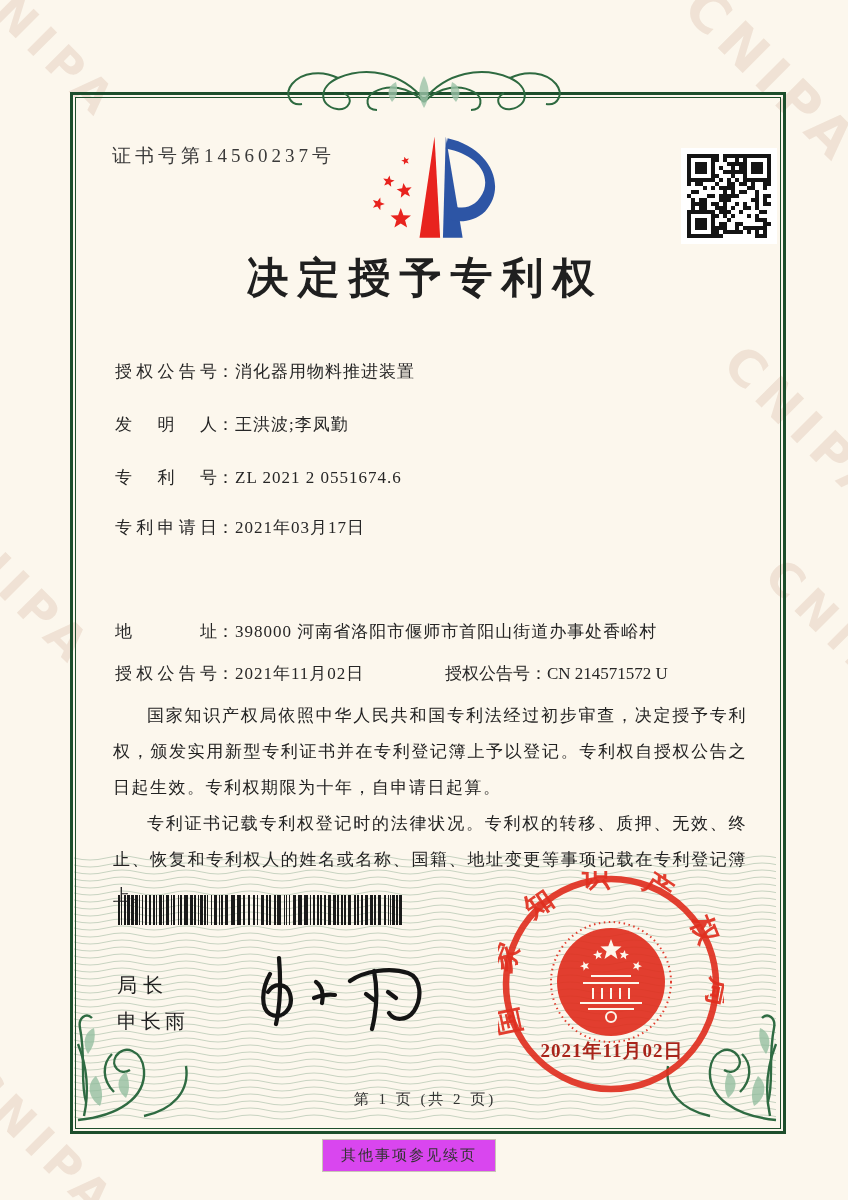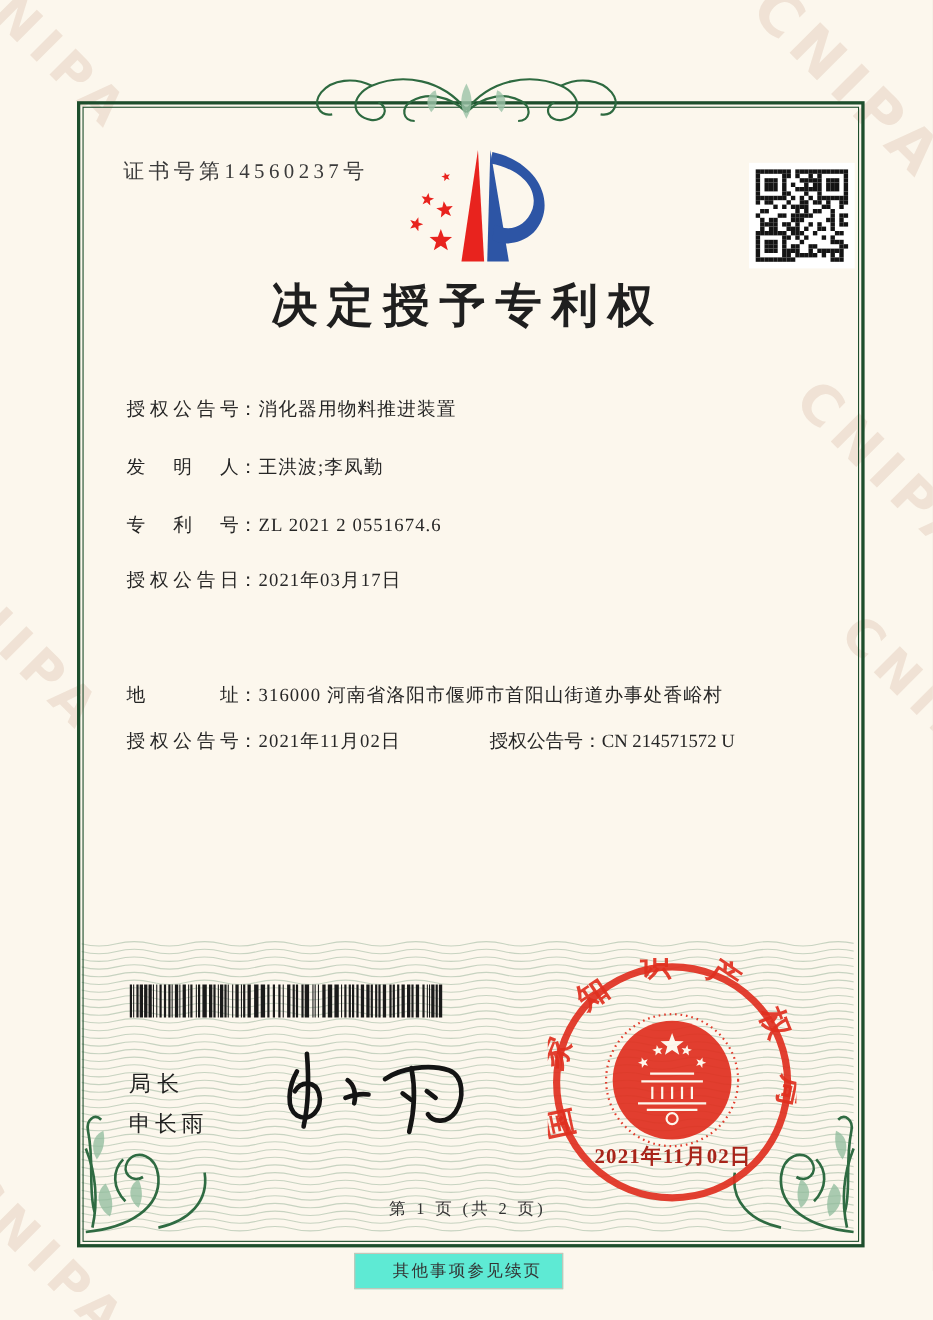--- a/index.html
+++ b/index.html
@@ -48,22 +48,22 @@
   .barcode i{display:block;background:#1a1a1a;height:100%;}
   .sig-title{position:absolute;left:117px;top:972px;font-size:20px;letter-spacing:6px;color:#222;z-index:3;}
   .sig-name{position:absolute;left:117px;top:1008px;font-size:20px;letter-spacing:4px;color:#222;z-index:3;}
   .sig-img{position:absolute;left:248px;top:946px;z-index:3;}
   .seal{position:absolute;left:498px;top:871px;z-index:4;}
   .seal-date{position:absolute;left:502px;top:1038px;width:220px;text-align:center;
     font-size:19px;font-weight:bold;color:#a8241a;letter-spacing:1px;z-index:5;}
   .page-info{position:absolute;left:70px;top:1090px;width:710px;text-align:center;
     font-size:15px;letter-spacing:3px;color:#333;z-index:3;}
   .note-box{position:absolute;left:322px;top:1139px;width:172px;height:31px;
-    background:#5eead4;border:1px solid #c9c4b6;display:flex;align-items:center;justify-content:center;
-    font-size:15px;letter-spacing:2px;color:#333;z-index:3;padding-left:16px;}
+    background:#d946ef;border:1px solid #c9c4b6;display:flex;align-items:center;justify-content:center;
+    font-size:15px;letter-spacing:2px;color:#333;z-index:3;}
 </style>
 </head>
 <body>
 
 <div class="page">
 
   <div class="wm" style="left:42px;top:42px;font-size:46px;">CNIPA</div>
   <div class="wm" style="left:772px;top:76px;font-size:54px;">CNIPA</div>
   <div class="wm" style="left:14px;top:586px;font-size:48px;">CNIPA</div>
   <div class="wm" style="left:806px;top:428px;font-size:50px;">CNIPA</div>
@@ -418,33 +418,37 @@
   <div class="frow" style="top:360px;">
     <span class="lbl">授权公告号</span><span class="col">：</span><span class="val">消化器用物料推进装置</span>
   </div>
   <div class="frow" style="top:413px;">
     <span class="lbl">发明人</span><span class="col">：</span><span class="val">王洪波;李凤勤</span>
   </div>
   <div class="frow" style="top:466px;">
     <span class="lbl">专利号</span><span class="col">：</span><span class="val">ZL 2021 2 0551674.6</span>
   </div>
   <div class="frow" style="top:516px;">
-    <span class="lbl">授权公告日</span><span class="col">：</span><span class="val">2021年03月17日</span>
+    <span class="lbl">专利申请日</span><span class="col">：</span><span class="val">2021年03月17日</span>
   </div>
   <div class="frow" style="top:620px;">
-    <span class="lbl">地址</span><span class="col">：</span><span class="val">316000 河南省洛阳市偃师市首阳山街道办事处香峪村</span>
+    <span class="lbl">地址</span><span class="col">：</span><span class="val">398000 河南省洛阳市偃师市首阳山街道办事处香峪村</span>
   </div>
 
   <div class="frow" style="top:662px;">
     <span class="lbl">授权公告号</span><span class="col">：</span><span class="val">2021年11月02日</span>
   </div>
   <div class="frow2" style="left:445px;top:662px;">
     <span>授权公告号</span><span>：</span><span class="val">CN 214571572 U</span>
   </div>
 
+  <div class="body-text">
+    <p>国家知识产权局依照中华人民共和国专利法经过初步审查，决定授予专利权，颁发实用新型专利证书并在专利登记簿上予以登记。专利权自授权公告之日起生效。专利权期限为十年，自申请日起算。</p>
+    <p>专利证书记载专利权登记时的法律状况。专利权的转移、质押、无效、终止、恢复和专利权人的姓名或名称、国籍、地址变更等事项记载在专利登记簿上。</p>
+  </div>
 
   <div class="barcode" id="barcode">
       <i style="width:2px;margin-right:1px"></i>
       <i style="width:1px;margin-right:2px"></i>
       <i style="width:2px;margin-right:1px"></i>
       <i style="width:3px;margin-right:1px"></i>
       <i style="width:3px;margin-right:1px"></i>
       <i style="width:3px;margin-right:1px"></i>
       <i style="width:1px;margin-right:2px"></i>
       <i style="width:1px;margin-right:2px"></i>

